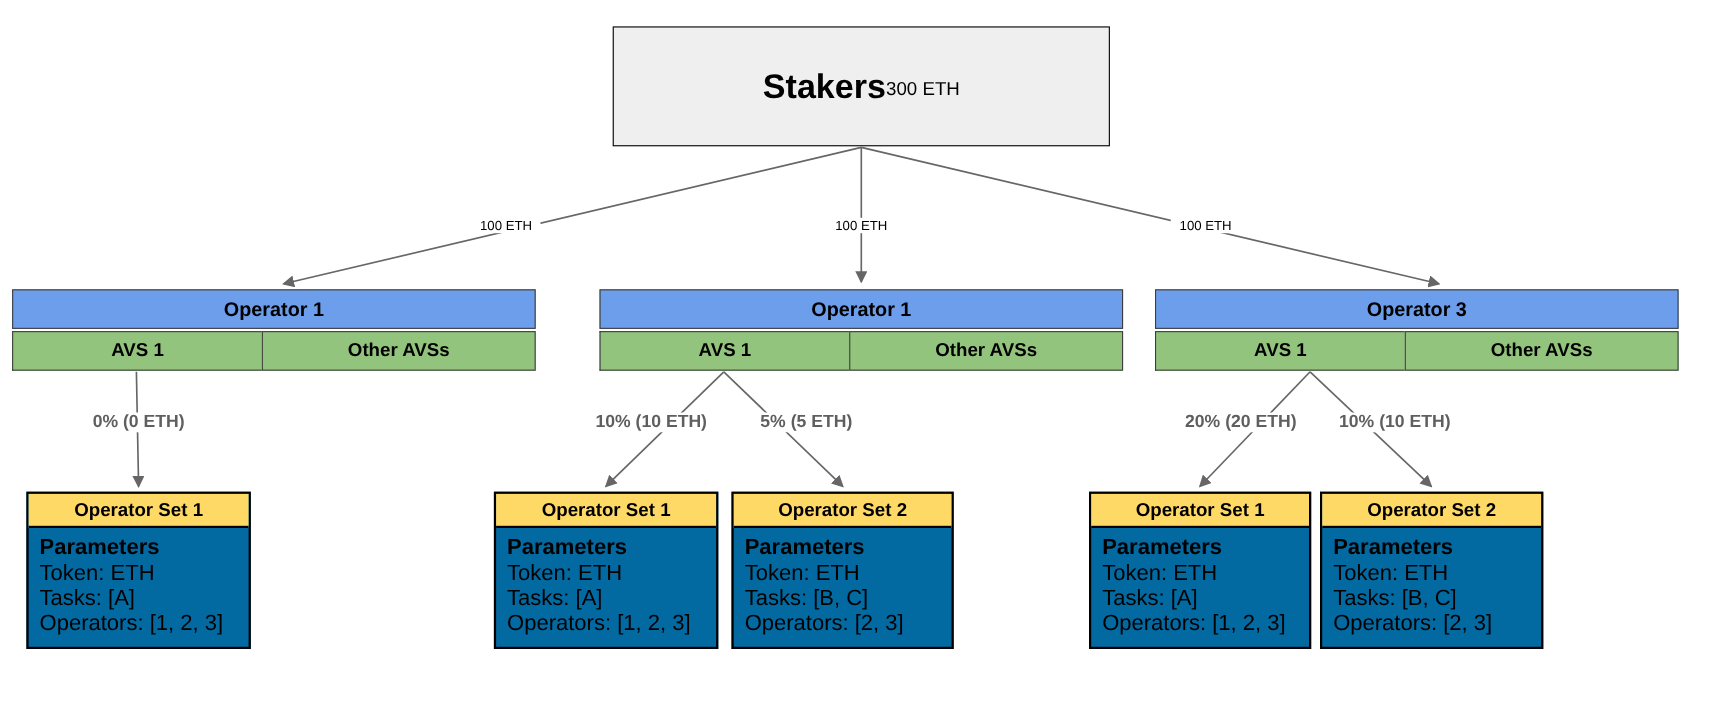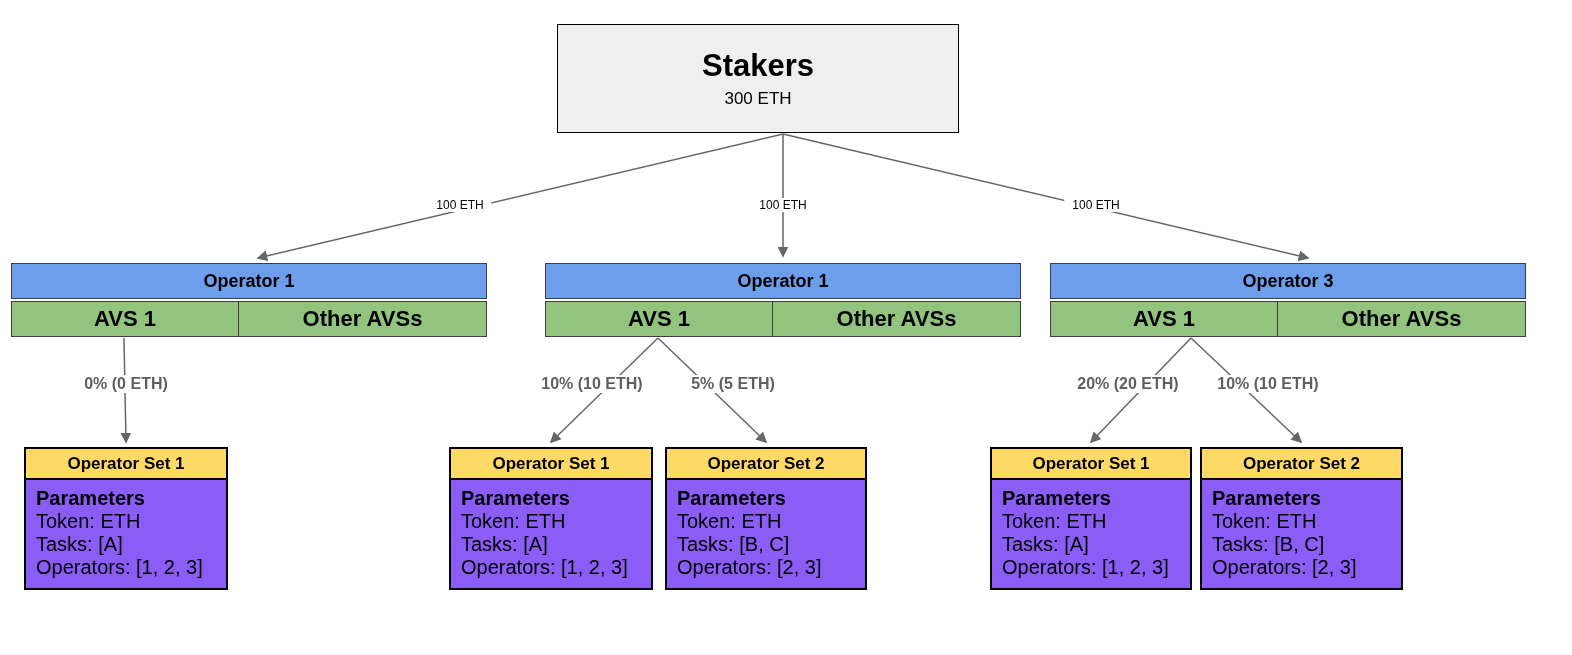--- a/index.html
+++ b/index.html
@@ -8,23 +8,23 @@
     position: relative;
     width: 1572px;
     height: 655px;
     background: #ffffff;
     overflow: hidden;
   }
   .connectors { position: absolute; left: 0; top: 0; z-index: 1; }
 
   
   .stakers-box {
-    position: absolute; left: 557px; top: 24px; width: 402px; height: 109px;
+    position: absolute; left: 557px; top: 24px; width: 452px; height: 109px;
     background: #efefef; border: 1.5px solid #000;
-    display: flex; flex-direction: column; align-items: center; justify-content: center;
+    display: flex; align-items: center; justify-content: center;
     z-index: 2;
   }
   .stakers-title { font-size: 31px; font-weight: bold; line-height: 1.15; }
   .stakers-amount { font-size: 17px; margin-top: 5px; }
 
   
   .stake-label {
     position: absolute; top: 198px; transform: translateX(-50%);
     background: #fff; padding: 0 8px; font-size: 12px; white-space: nowrap;
     z-index: 3;
@@ -34,36 +34,36 @@
   .operator { position: absolute; top: 263px; width: 476px; z-index: 2; }
   .op-header {
     height: 36px; background: #6d9eeb; border: 1px solid #3d3d3d;
     display: flex; align-items: center; justify-content: center;
     font-weight: bold; font-size: 18px;
   }
   .op-cells { display: flex; margin-top: 2px; height: 36px; }
   .op-cell {
     background: #93c47d; border: 1px solid #3d3d3d;
     display: flex; align-items: center; justify-content: center;
-    font-weight: bold; font-size: 22px;
+    font-weight: bold; font-size: 17px;
   }
   .op-cell.avs { flex: 0 0 47.7%; border-right: none; }
   .op-cell.other { flex: 1 1 auto; }
 
   
   .alloc-label {
     position: absolute; top: 375px; transform: translateX(-50%);
     background: #fff; padding: 0 6px; font-size: 16px; font-weight: bold;
     color: #5f5f5f; white-space: nowrap; z-index: 3; text-align: center;
   }
 
   
   .opset {
     position: absolute; top: 447px; width: 204px; height: 143px;
-    background: #8b5cf6; border: 2px solid #000; z-index: 2;
+    background: #0369a1; border: 2px solid #000; z-index: 2;
   }
   .opset-header {
     height: 31px; background: #ffd966; border-bottom: 2px solid #000;
     display: flex; align-items: center; justify-content: center;
     font-weight: bold; font-size: 17px;
   }
   .opset-body { padding: 7px 10px; font-size: 20px; line-height: 23px; }
   .opset-params { font-weight: bold; }
 </style>
 </head>

